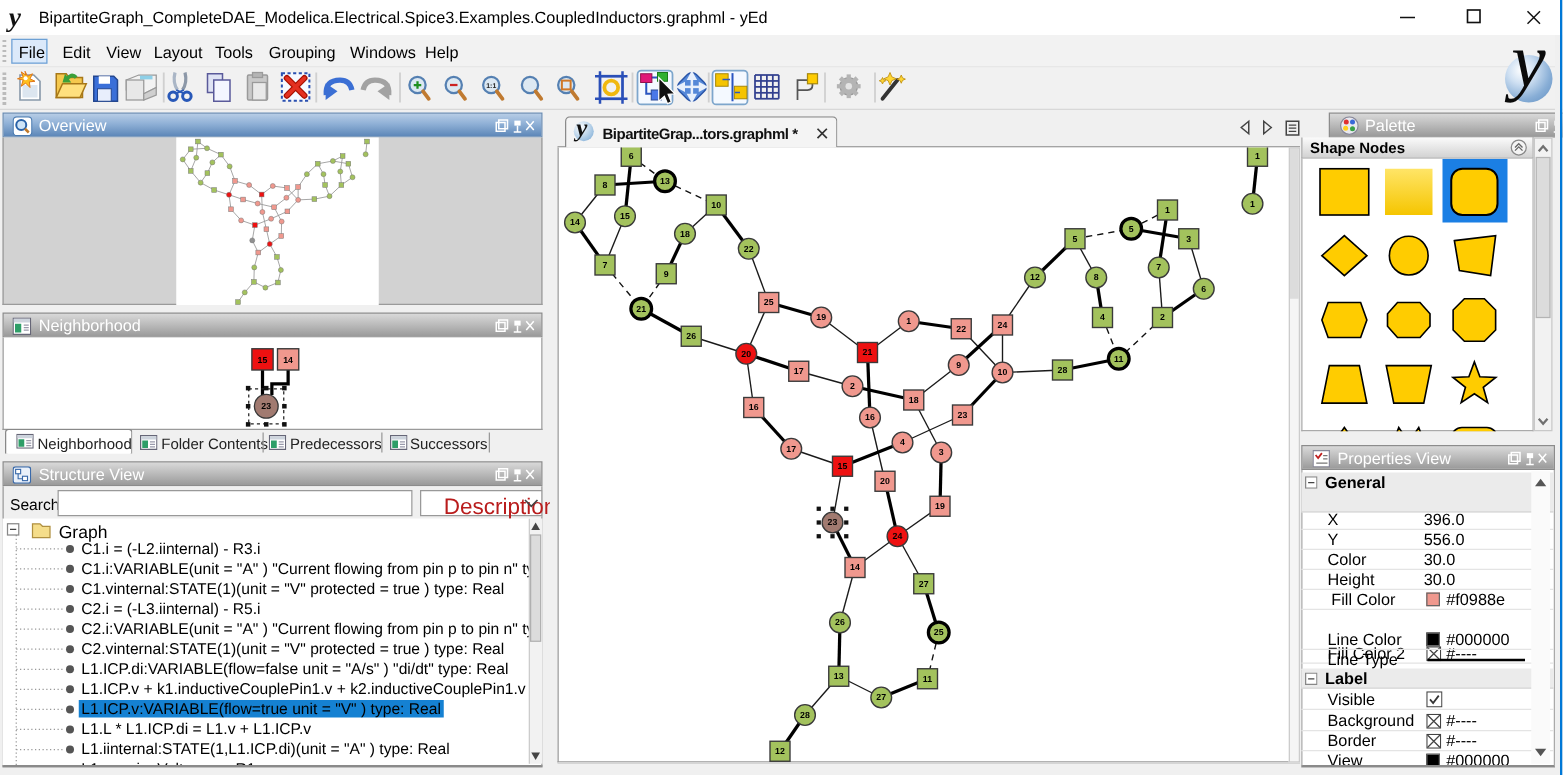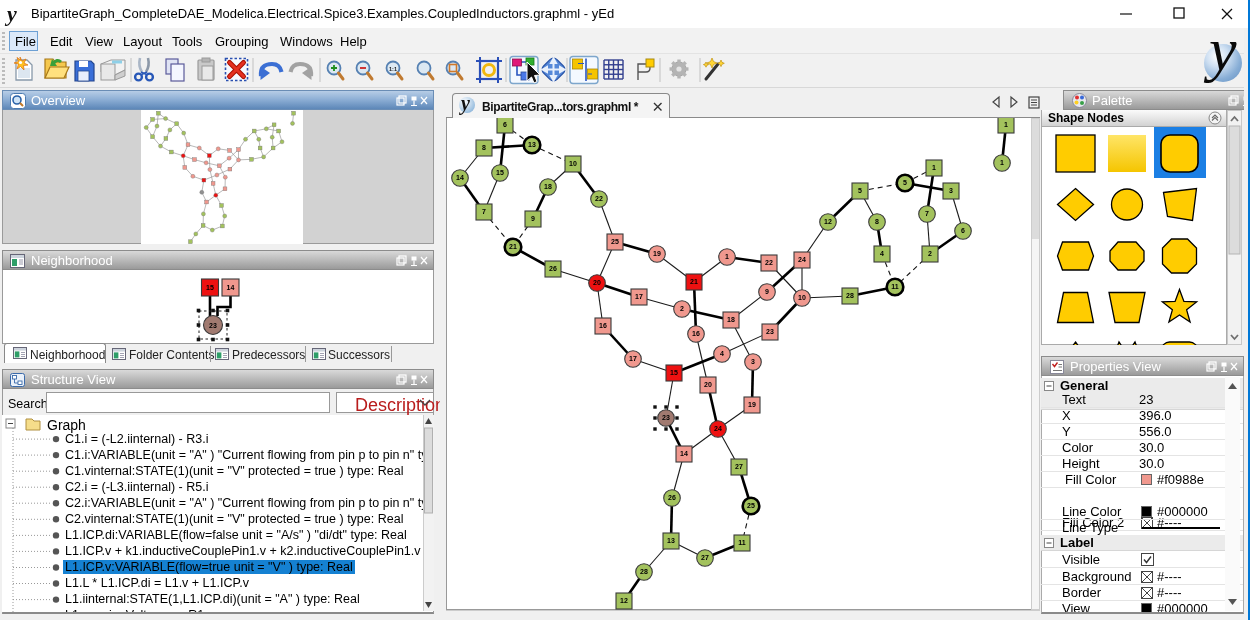--- a/index.html
+++ b/index.html
@@ -738,24 +738,20 @@
 <div class="a" style="left:1041px;top:376px;width:203px;height:238px;background:#fff;border:1px solid #aaa;border-top:none;border-bottom:2px solid #8a8a8a;overflow:hidden;"></div>
 
 <div class="a" style="left:1041px;top:376px;width:202px;height:236px;overflow:hidden;font-size:13px;color:#000;">
     <div style="position:absolute;left:0;top:2px;width:202px;height:32px;background:#ebebeb;border-bottom:1px solid #d6d6d6;">
       <svg style="position:absolute;left:3px;top:3px" width="10" height="10" viewBox="0 0 10 10">
         <rect x="0.5" y="0.5" width="9" height="9" fill="#fff" stroke="#888"></rect>
         <line x1="2.5" y1="5" x2="7.5" y2="5" stroke="#444"></line>
       </svg>
       <span style="position:absolute;left:19px;top:0px;font-weight:bold;">General</span>
     </div>
-    <div style="position:absolute;left:0;top:14.5px;width:202px;height:17px;border-bottom:1px solid #e4e4e4;">
-      <span style="position:absolute;left:21px;top:1px;">Text</span>
-      <span style="position:absolute;left:98px;top:1px;">23</span>
-    </div>
     <div style="position:absolute;left:0;top:30.6px;width:202px;height:17px;border-bottom:1px solid #e4e4e4;">
       <span style="position:absolute;left:21px;top:1px;">X</span>
       <span style="position:absolute;left:98px;top:1px;">396.0</span>
     </div>
     <div style="position:absolute;left:0;top:46.7px;width:202px;height:17px;border-bottom:1px solid #e4e4e4;">
       <span style="position:absolute;left:21px;top:1px;">Y</span>
       <span style="position:absolute;left:98px;top:1px;">556.0</span>
     </div>
     <div style="position:absolute;left:0;top:62.8px;width:202px;height:17px;border-bottom:1px solid #e4e4e4;">
       <span style="position:absolute;left:21px;top:1px;">Color</span>

